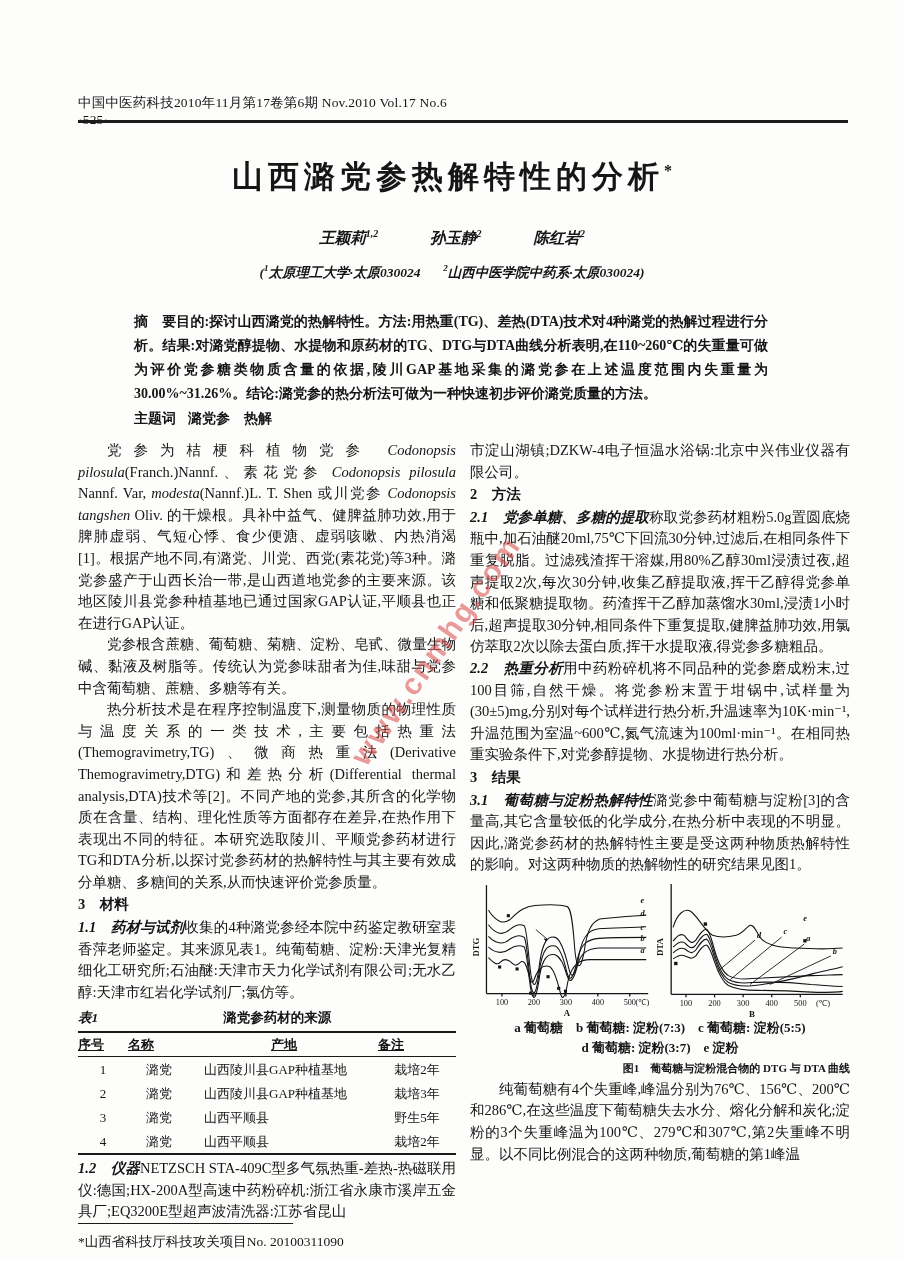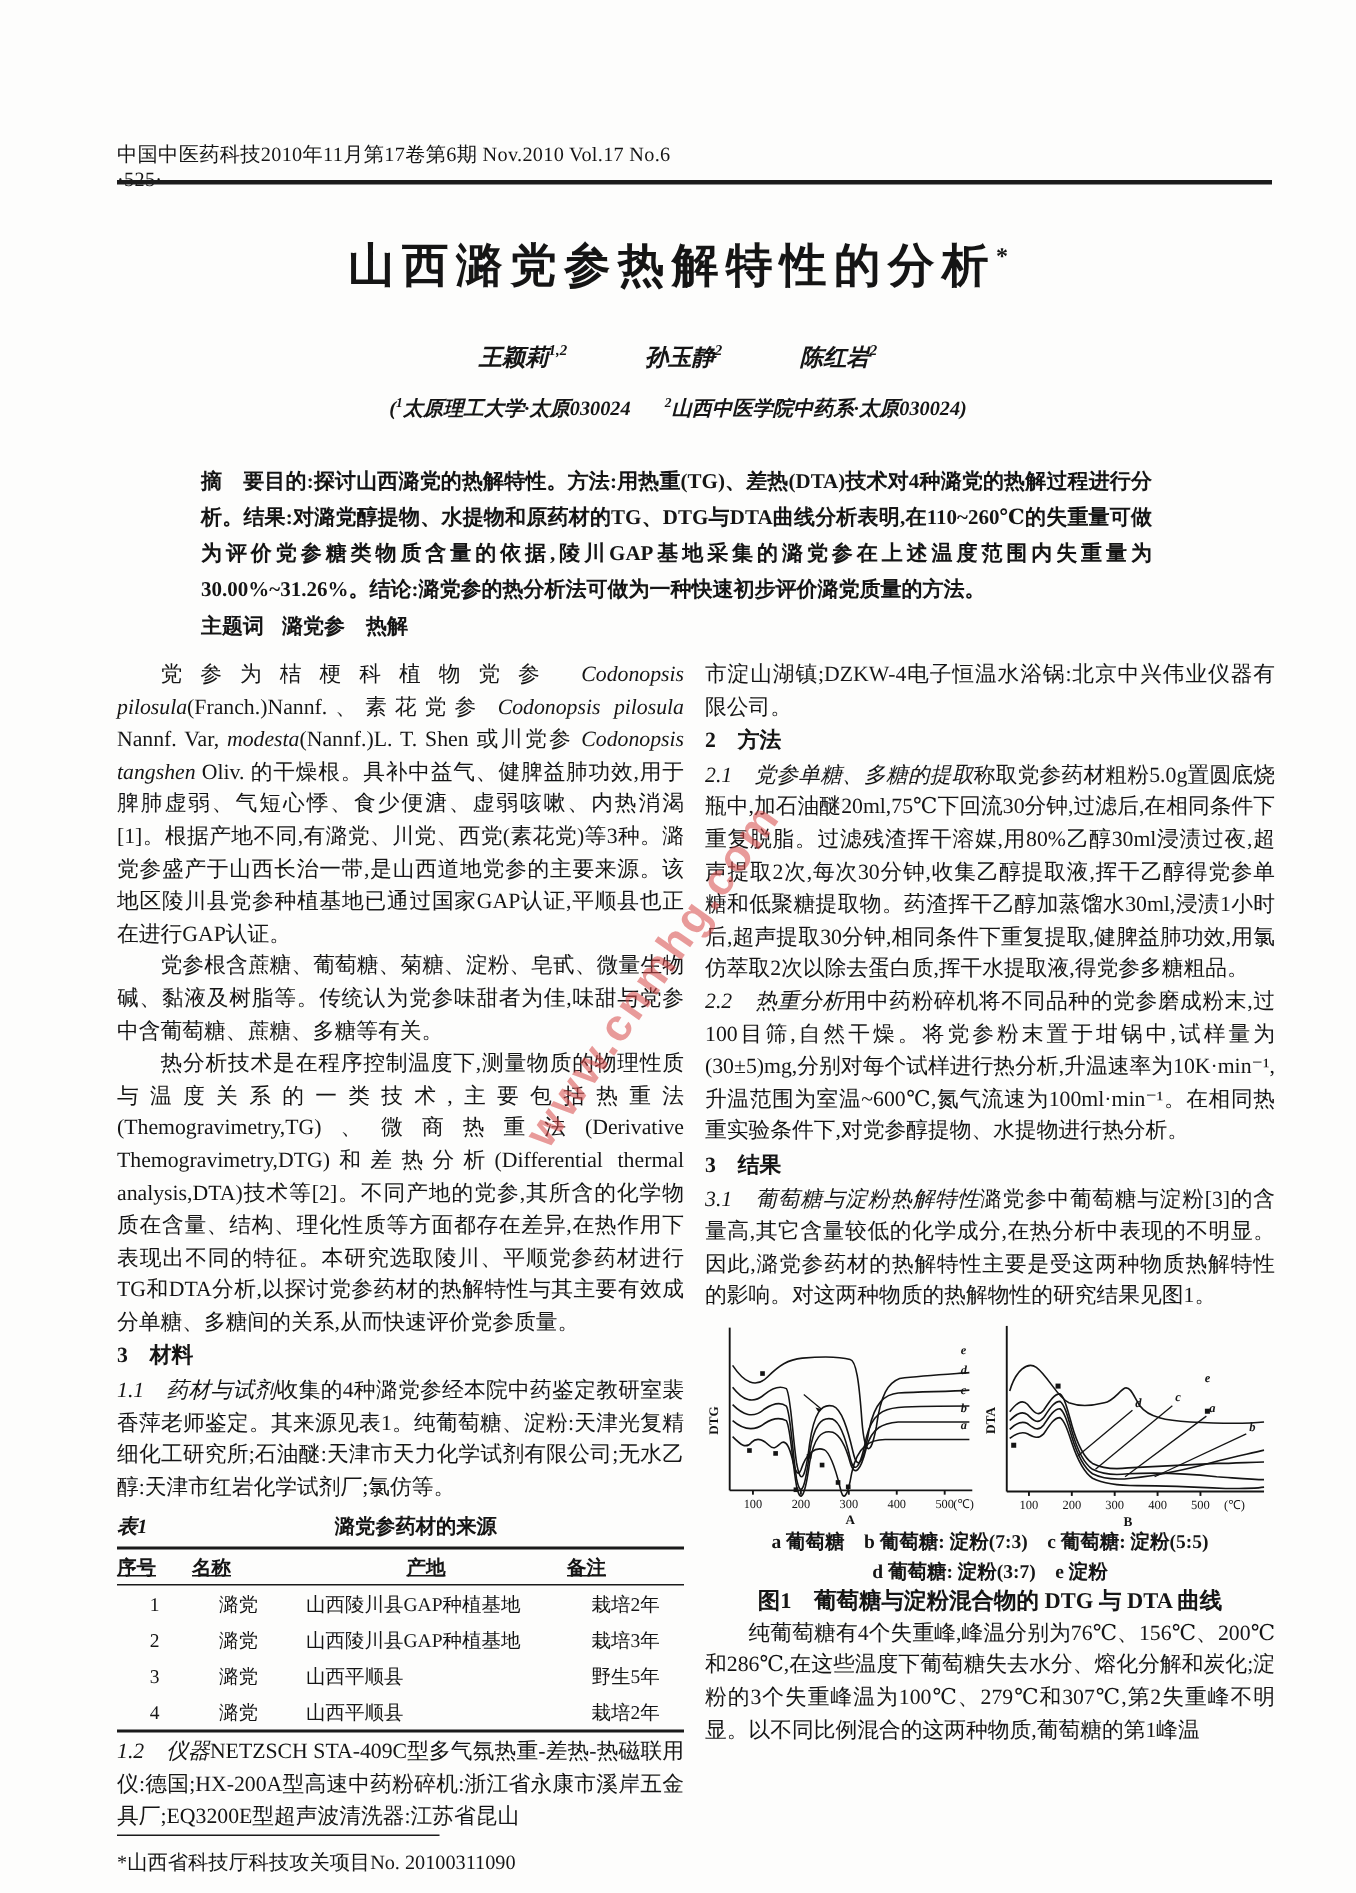--- a/index.html
+++ b/index.html
@@ -24,38 +24,38 @@
   .abstract .lbl{font-weight:bold;}
   .kw{margin-top:1px;font-family:Liberation Mono, monospace;}
   .kw .lbl{margin-right:12px;font-weight:bold;}
   
   .col{position:absolute;top:440px;font-size:14.5px;line-height:21.6px;text-align:justify;}
   .col-left{left:78px;width:378px;height:812px;display:flex;flex-direction:column;}
   .col-right{left:470px;width:380px;}
   .para{text-indent:2em;}
   .npara{text-indent:0;}
   .sec{font-weight:bold;text-indent:0;margin:1px 0;}
-  .slabel{font-weight:normal;font-style:italic;}
+  .slabel{font-weight:bold;font-style:italic;}
   
   .tcap{display:flex;font-size:13.5px;font-weight:bold;margin-top:4px;font-style:italic;}
   .tcap .tcap-title{flex:1;text-align:center;font-style:normal;}
   table.tbl{width:100%;border-collapse:collapse;font-size:13px;line-height:17px;margin-top:2px;}
   table.tbl th{border-top:2px solid #1a1a1a;border-bottom:1px solid #1a1a1a;font-weight:bold;padding:3px 0;text-decoration:underline;}
   table.tbl td{padding:3.5px 0;text-align:center;}
   table.tbl tr.last td{border-bottom:2px solid #1a1a1a;}
   table.tbl .c-place{text-align:left;padding-left:14px;}
   table.tbl th.c-place{text-align:center;padding-left:0;}
   
   .footnote{margin-top:auto;font-size:13.5px;}
   .fn-rule{width:215px;height:1.5px;background:#1a1a1a;margin-bottom:7px;}
   
   .figure{display:flex;gap:0;margin:4px 0 0 0;}
   .figure svg{display:block;}
   .fig-legend{text-align:center;font-size:13px;font-weight:bold;line-height:20px;}
-  .fig-cap{text-align:center;font-size:15px;font-weight:bold;line-height:21px;}
+  .fig-cap{text-align:right;font-size:11px;font-weight:bold;line-height:21px;}
   
   .ax{stroke:#141414;stroke-width:1.3;fill:none;}
   .cv{stroke:#141414;stroke-width:1.1;fill:none;}
   .ptr{stroke:#141414;stroke-width:.9;fill:none;}
   .mk{fill:#141414;}
   .tick{font-size:8.5px;font-family:"Liberation Serif",serif;fill:#141414;}
   .axlab{font-size:9px;font-weight:bold;font-family:"Liberation Serif",serif;fill:#141414;}
   .clab{font-size:8.5px;font-weight:bold;font-style:italic;font-family:"Liberation Serif",serif;fill:#141414;}
   
   .wm{position:absolute;left:344px;top:752px;transform:rotate(-55deg);transform-origin:0 0;

